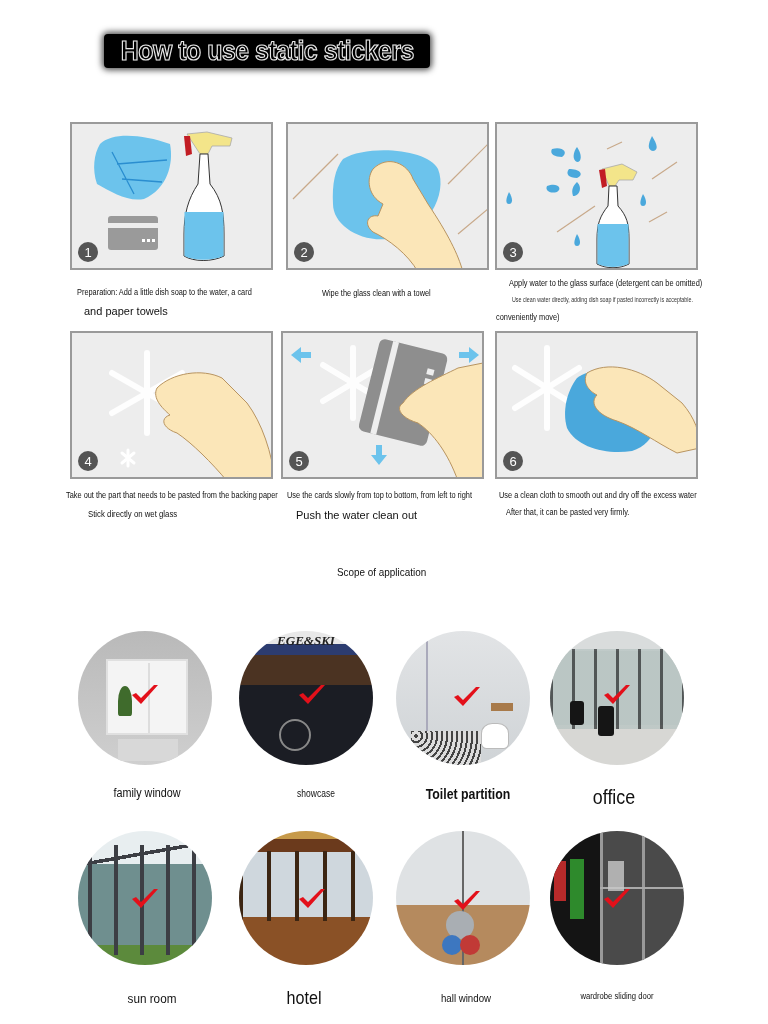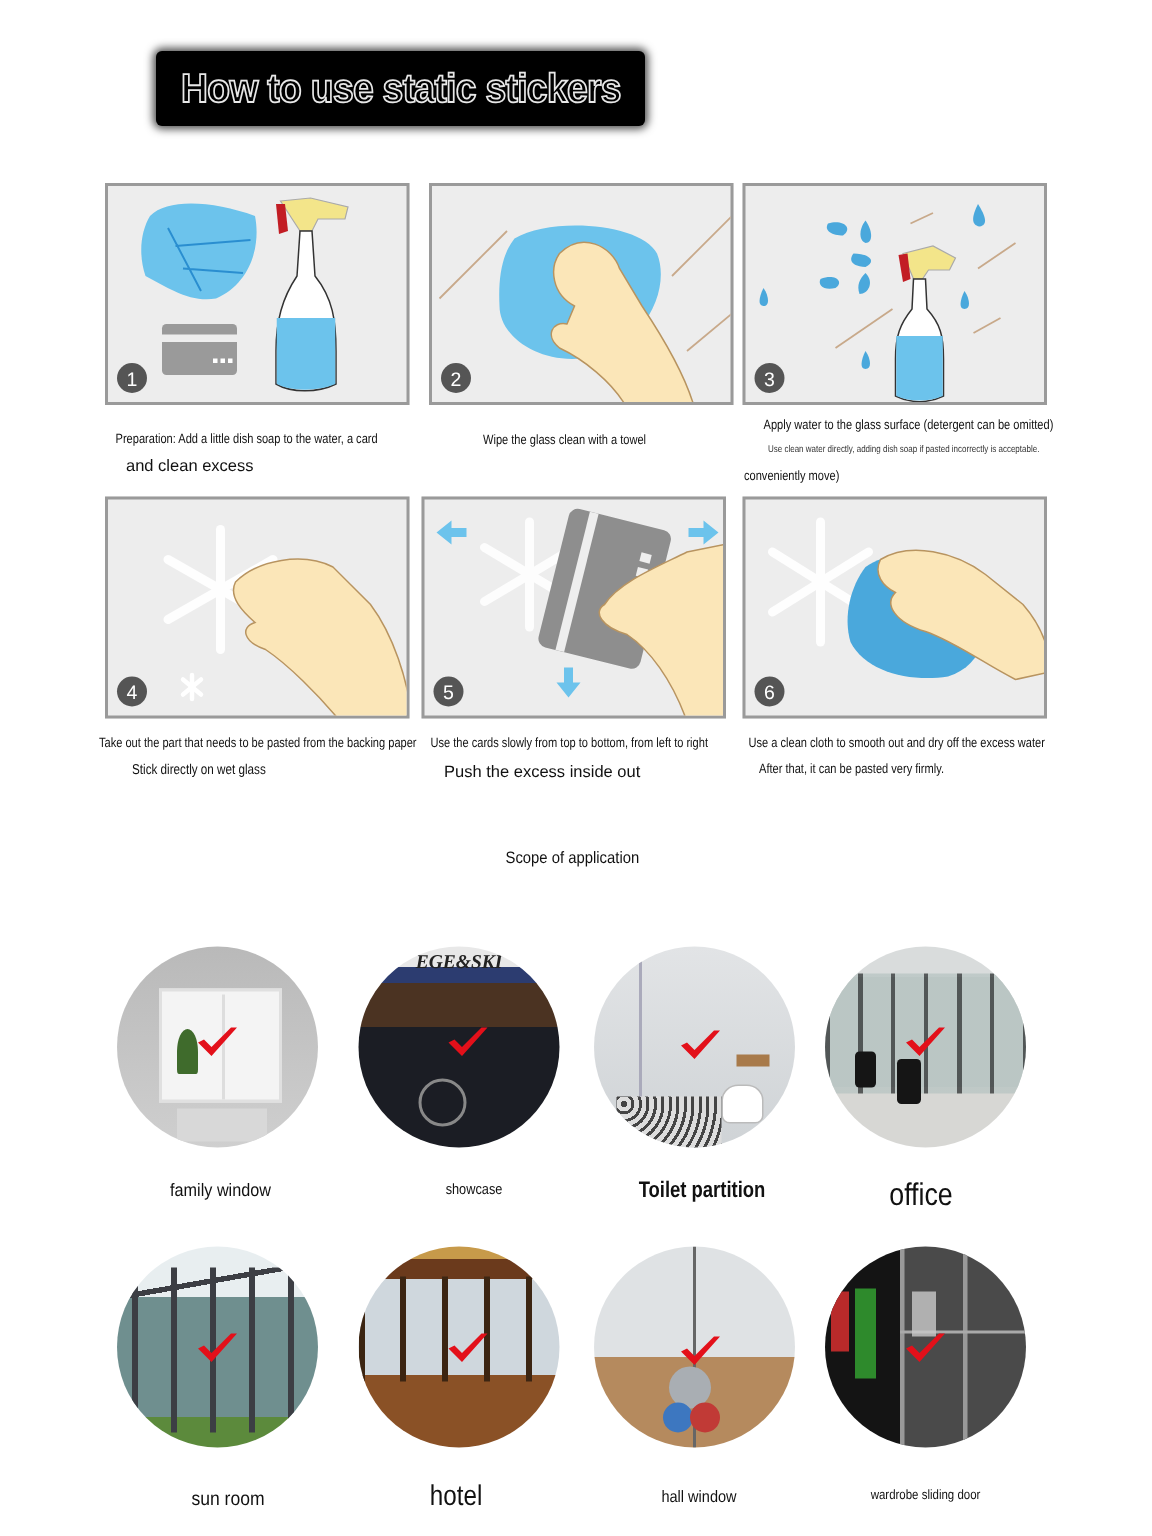--- a/index.html
+++ b/index.html
@@ -1,20 +1,20 @@
 <!DOCTYPE html>
 <html><head>
 <meta charset="utf-8">
 <style>
   * { box-sizing: border-box; margin: 0; padding: 0; }
   html, body { width: 768px; height: 1024px; background: #ffffff; overflow: hidden; }
   body { position: relative; font-family: "Liberation Sans", sans-serif; color: #111; }
 
   .banner {
-    position: absolute; left: 104px; top: 34px; width: 326px; height: 50px;
+    position: absolute; left: 104px; top: 34px; width: 326px; height: 34px;
     background: #000; border-radius: 4px;
     box-shadow: 0 0 6px 2px rgba(0,0,0,0.7);
     display: flex; align-items: center; justify-content: center;
   }
   .banner-title {
     font-family: "Liberation Sans", sans-serif; font-size: 27px; font-weight: bold;
     color: #000; letter-spacing: -0.5px;
     -webkit-text-stroke: 1.2px #e8e8e8; transform: scaleX(0.92);
   }
 
@@ -147,33 +147,33 @@
         <line x1="18" y1="35" x2="82" y2="75"></line>
         <line x1="18" y1="75" x2="82" y2="35"></line>
     </g>
     <path d="M80,45 C100,30 135,40 150,60 C165,85 160,110 135,118 C110,122 80,115 70,95 C65,78 70,58 80,45 Z" fill="#4aa8dc"></path>
     <path d="M90,40 C110,28 140,35 160,50 L185,70 C198,85 203,100 203,115 L180,120 C160,110 140,95 120,88 C100,82 92,70 100,62 C92,58 85,50 90,40 Z" fill="#fbe6b8" stroke="#b89460" stroke-width="1"></path>
   </svg>
   <div class="step-num">6</div>
 </div>
 
 <div class="caption c-sm" style="left:77px;top:287px;">Preparation: Add a little dish soap to the water, a card</div>
-<div class="caption c-md" style="left:84px;top:305px;">and clean excess</div>
+<div class="caption c-md" style="left:84px;top:305px;">and paper towels</div>
 
 <div class="caption c-sm" style="left:322px;top:288px;">Wipe the glass clean with a towel</div>
 
 <div class="caption c-sm" style="left:509px;top:278px;">Apply water to the glass surface (detergent can be omitted)</div>
 <div class="caption c-xs" style="left:512px;top:296px;">Use clean water directly, adding dish soap if pasted incorrectly is acceptable.</div>
 <div class="caption c-sm" style="left:496px;top:312px;">conveniently move)</div>
 
 <div class="caption c-sm" style="left:66px;top:490px;">Take out the part that needs to be pasted from the backing paper</div>
 <div class="caption c-sm" style="left:88px;top:508px;font-size:9.5px;">Stick directly on wet glass</div>
 
 <div class="caption c-sm" style="left:287px;top:490px;">Use the cards slowly from top to bottom, from left to right</div>
-<div class="caption c-md" style="left:296px;top:509px;">Push the excess inside out</div>
+<div class="caption c-md" style="left:296px;top:509px;">Push the water clean out</div>
 
 <div class="caption c-sm" style="left:499px;top:490px;">Use a clean cloth to smooth out and dry off the excess water</div>
 <div class="caption c-sm" style="left:506px;top:507px;">After that, it can be pasted very firmly.</div>
 
 <div class="scope-title">Scope of application</div>
 
 <div class="app" style="left:78px;top:631px;background:linear-gradient(#b9b9b9,#cfcfcf);">
   <div style="position:absolute;left:28px;top:28px;width:82px;height:76px;background:#f4f4f4;border:2px solid #e0e0e0;"></div>
   <div style="position:absolute;left:70px;top:32px;width:2px;height:70px;background:#ddd;"></div>
   <div style="position:absolute;left:40px;top:55px;width:14px;height:30px;background:#3f6b2c;border-radius:50% 50% 10% 10%;"></div>

